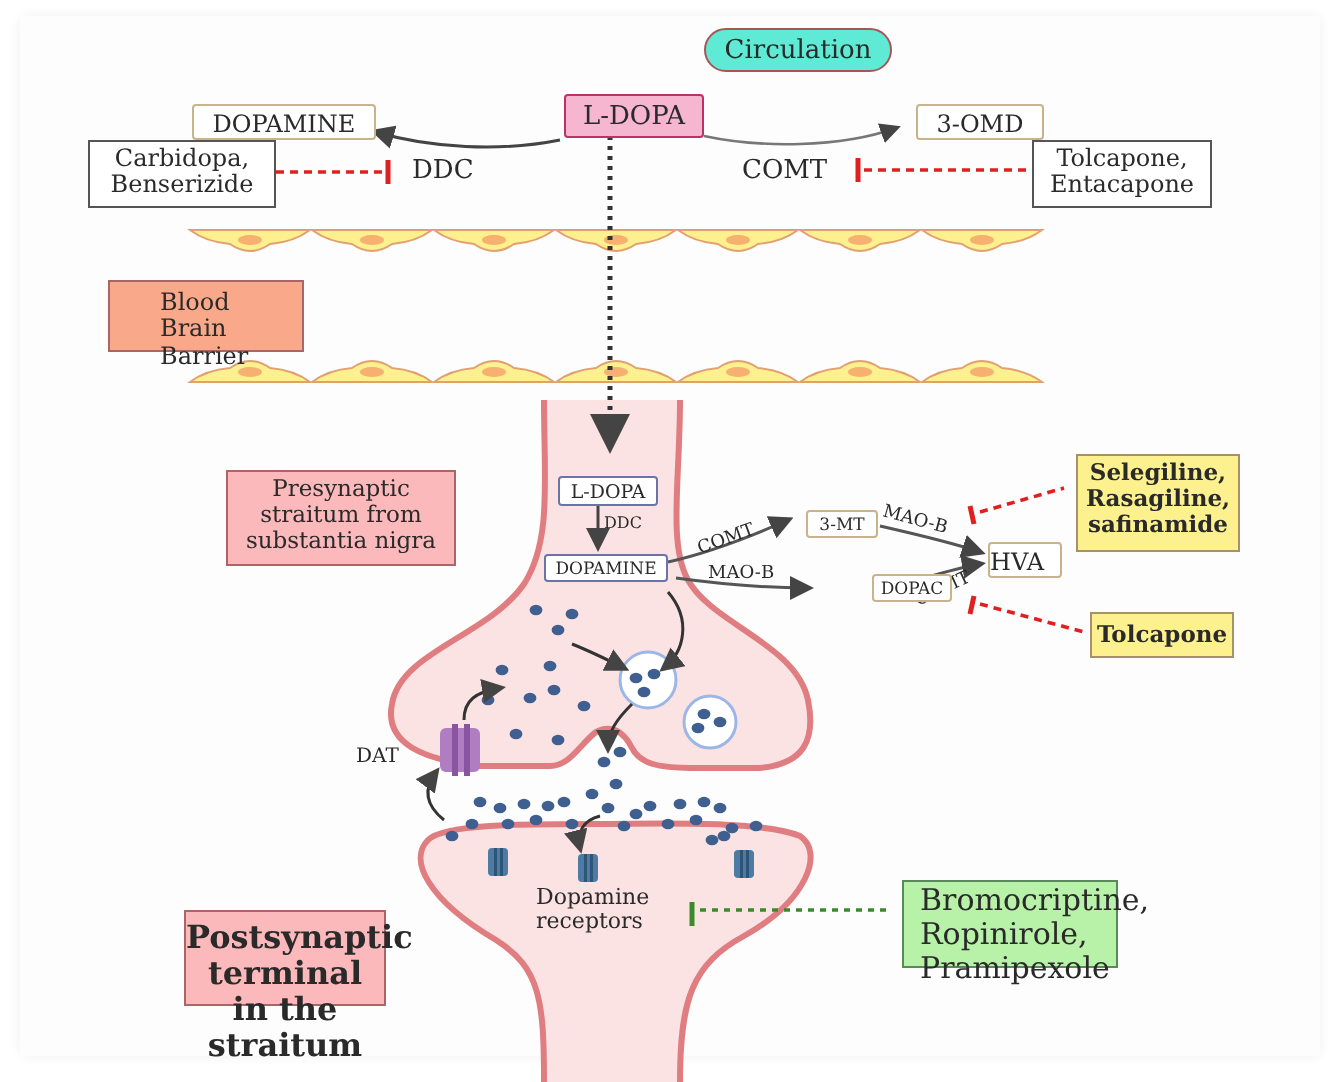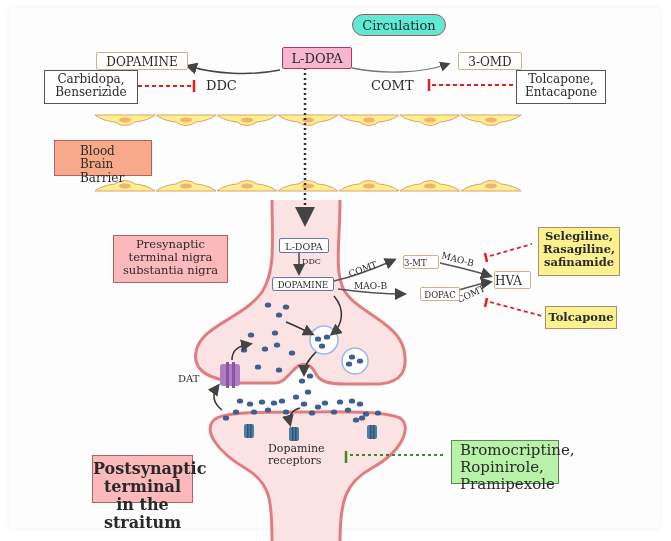--- a/index.html
+++ b/index.html
@@ -173,28 +173,28 @@
 <div class="box" style="left:282px;top:47px;width:70px;height:22px;background:#f6b6cf;border:1px solid #b36;border-radius:2px;font-size:13px;text-align:center;line-height:22px;">L-DOPA</div>
 <div class="box" style="left:96px;top:52px;width:92px;height:18px;background:#fff;border:1px solid #c9b38a;border-radius:2px;font-size:12px;text-align:center;line-height:18px;">DOPAMINE</div>
 <div class="box" style="left:458px;top:52px;width:64px;height:18px;background:#fff;border:1px solid #c9b38a;border-radius:2px;font-size:12px;text-align:center;line-height:18px;">3-OMD</div>
 <div class="lbl" style="left:206px;top:78px;font-size:13px;">DDC</div>
 <div class="lbl" style="left:371px;top:78px;font-size:13px;">COMT</div>
 <div class="box" style="left:44px;top:70px;width:94px;height:34px;background:#fff;border:1.5px solid #555;font-size:12px;text-align:center;padding-top:2px;">Carbidopa, Benserizide</div>
 <div class="box" style="left:516px;top:70px;width:90px;height:34px;background:#fff;border:1.5px solid #555;font-size:12px;text-align:center;padding-top:2px;">Tolcapone, Entacapone</div>
 
 <div class="box" style="left:54px;top:140px;width:98px;height:36px;background:#f9a98a;border:1px solid #a66;font-size:12px;padding:4px 25px;">Blood Brain Barrier</div>
 
-<div class="box" style="left:113px;top:235px;width:115px;height:48px;background:#fbb9bb;border:1px solid #a66;font-size:11.5px;text-align:center;padding-top:2px;">Presynaptic terminal nigra substantia nigra</div>
+<div class="box" style="left:113px;top:235px;width:115px;height:48px;background:#fbb9bb;border:1px solid #a66;font-size:11.5px;text-align:center;padding-top:2px;">Presynaptic straitum from substantia nigra</div>
 <div class="box" style="left:92px;top:455px;width:101px;height:48px;background:#fbb9bb;border:1px solid #a66;font-size:16px;text-align:center;padding-top:4px;font-weight:bold;">Postsynaptic terminal in the straitum</div>
 
 <div class="box" style="left:279px;top:238px;width:50px;height:15px;background:#fff;border:1px solid #6a74a8;border-radius:2px;font-size:9.5px;text-align:center;line-height:15px;">L-DOPA</div>
 <div class="lbl" style="left:302px;top:257px;font-size:8px;">DDC</div>
 <div class="box" style="left:272px;top:277px;width:62px;height:14px;background:#fff;border:1px solid #6a74a8;border-radius:2px;font-size:8.5px;text-align:center;line-height:14px;">DOPAMINE</div>
-<div class="box" style="left:403px;top:255px;width:36px;height:14px;background:#fff;border:1px solid #c9b38a;border-radius:2px;font-size:8.5px;line-height:14px;">3-MT</div>
-<div class="box" style="left:420px;top:287px;width:40px;height:14px;background:#fff;border:1px solid #c9b38a;border-radius:2px;font-size:8.5px;text-align:center;line-height:14px;">DOPAC</div>
+<div class="box" style="left:403px;top:255px;width:36px;height:14px;background:#fff;border:1px solid #c9b38a;border-radius:2px;font-size:8.5px;text-align:center;line-height:14px;">3-MT</div>
+<div class="box" style="left:436px;top:287px;width:40px;height:14px;background:#fff;border:1px solid #c9b38a;border-radius:2px;font-size:8.5px;text-align:center;line-height:14px;">DOPAC</div>
 <div class="box" style="left:494px;top:271px;width:37px;height:18px;background:#fff;border:1px solid #c9b38a;border-radius:2px;font-size:12px;line-height:18px;">HVA</div>
 
 <div class="box" style="left:538px;top:227px;width:82px;height:49px;background:#fdf08f;border:1px solid #a8916a;font-size:11.5px;font-weight:bold;text-align:center;padding-top:2px;">Selegiline, Rasagiline, safinamide</div>
 <div class="box" style="left:545px;top:306px;width:72px;height:23px;background:#fdf08f;border:1px solid #a8916a;font-size:11.5px;font-weight:bold;text-align:center;line-height:21px;">Tolcapone</div>
 
 <div class="lbl" style="left:178px;top:373px;font-size:10px;">DAT</div>
 <div class="box" style="left:268px;top:443px;width:76px;font-size:11px;">Dopamine receptors</div>
 <div class="box" style="left:451px;top:440px;width:108px;height:44px;background:#b8f1a8;border:1px solid #5a8a5a;font-size:15px;padding:1px 0 0 8px;">Bromocriptine, Ropinirole, Pramipexole</div>
 
 </body></html>

